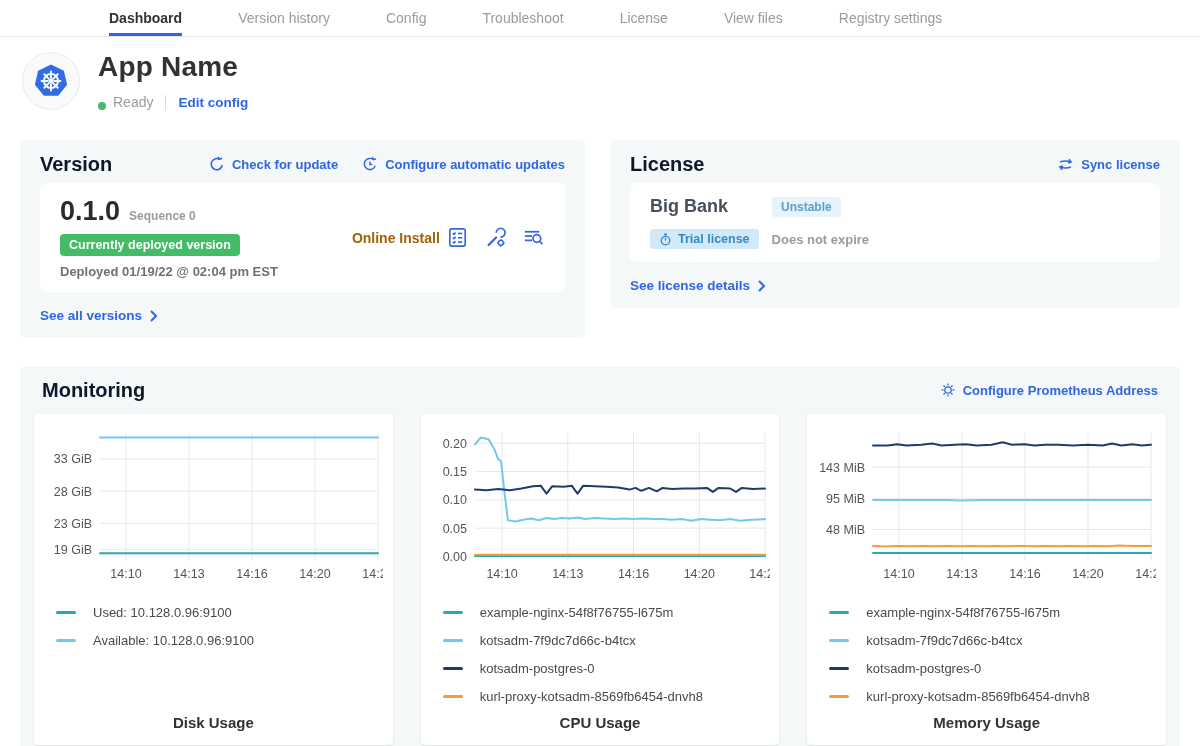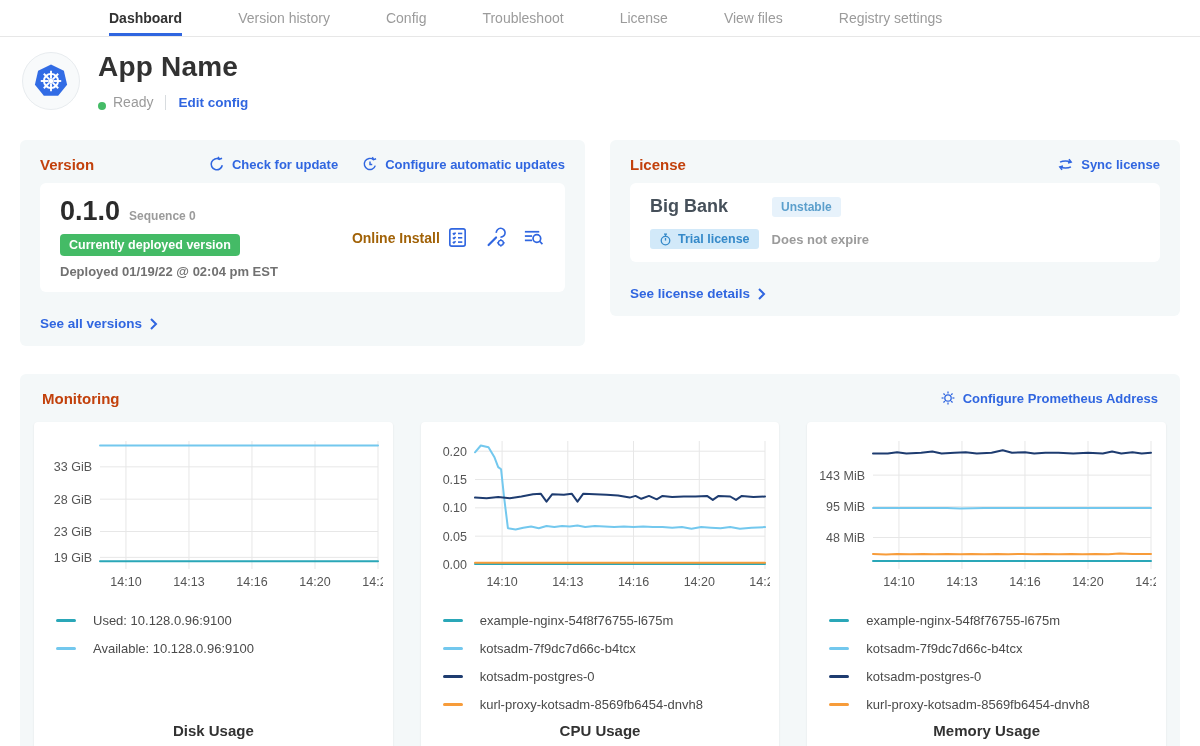--- a/index.html
+++ b/index.html
@@ -24,37 +24,37 @@
   .dot { width:8px; height:8px; border-radius:50%; background:#44bb66; margin-right:7px; }
   .vdiv { width:1px; height:15px; background:#d8dcdf; margin:0 12px; }
   .link { color:#3066e0; font-weight:700; font-size:13px; text-decoration:none; display:inline-flex;
           align-items:center; gap:7px; cursor:pointer; white-space:nowrap; }
   .link svg { flex:0 0 auto; }
 
   
   .cards-row { display:flex; gap:25px; margin:30px 20px 0 20px; align-items:flex-start; }
   .panel { background:#f4f8f9; border-radius:6px; padding:14px 20px; }
   .panel-header { display:flex; justify-content:space-between; align-items:center; height:20px; }
-  .panel-title { font-size:15px; font-weight:700; color:#c2410c; }
+  .panel-title { font-size:20px; font-weight:700; color:#0f172a; }
   .header-links { display:flex; gap:24px; align-items:center; }
   .white-box { background:#fff; border-radius:6px; margin-top:9px; padding:13px 20px; }
   .panel-version { width:565px; }
   .panel-license { width:570px; }
 
   .vbox { display:flex; align-items:center; }
   .v-numrow { display:flex; align-items:baseline; }
   .v-num { font-size:27px; font-weight:800; color:#2b2b2b; }
   .v-seq { font-size:12px; color:#9b9b9b; font-weight:600; margin-left:9px; }
   .badge-green { display:inline-block; background:#44bb66; color:#fff; font-size:12.5px; font-weight:700;
                  padding:4px 9px; border-radius:4px; margin-top:7px; }
   .v-deployed { font-size:13px; color:#717171; font-weight:600; margin-top:8px; }
   .v-mid { color:#a16207; font-weight:700; font-size:14px; margin-left:74px; }
   .v-icons { margin-left:auto; display:flex; gap:15px; align-items:center; }
   .v-icons span { display:inline-flex; cursor:pointer; }
-  .see-link { margin-top:24px; display:inline-flex; }
+  .see-link { margin-top:16px; display:inline-flex; }
 
   .lic-row1 { display:flex; align-items:center;gap:33px; }
   .lic-name { font-size:18px; font-weight:700; color:#46505a; }
   .badge-unstable { background:#e7f2fb; color:#5b9fcc; font-size:12px; font-weight:600; padding:3px 9px;
                     border-radius:3px; margin-left:11px; }
   .lic-row2 { margin-top:12px; display:flex; align-items:center; gap:13px; }
   .badge-trial { background:#d2e9f9; color:#3589c9; font-size:12.5px; font-weight:700; padding:3px 9px;
                  border-radius:3px; display:inline-flex; gap:6px; align-items:center; }
   .lic-expiry { color:#9b9b9b; font-size:13px; font-weight:600; }
 

